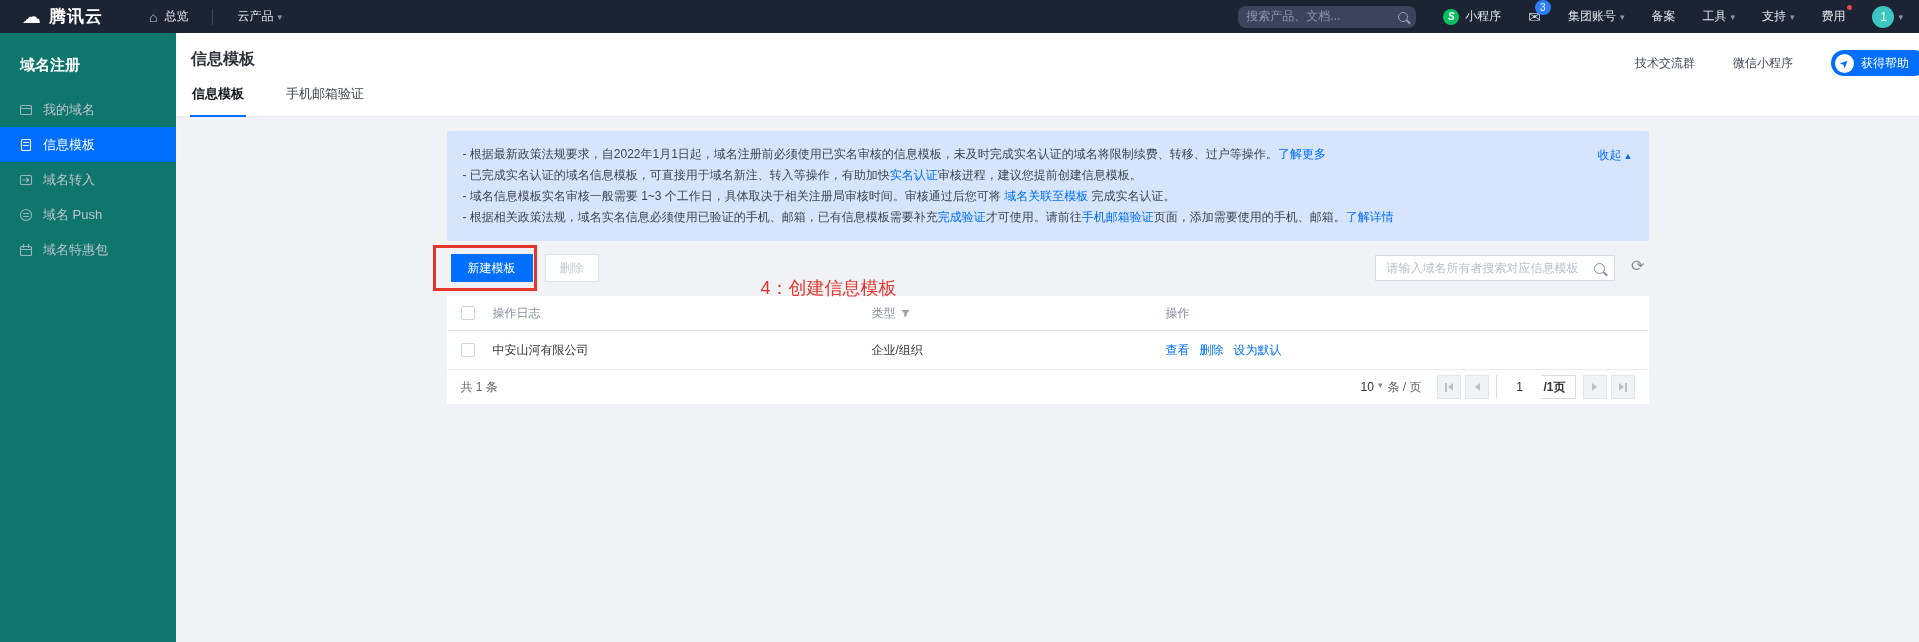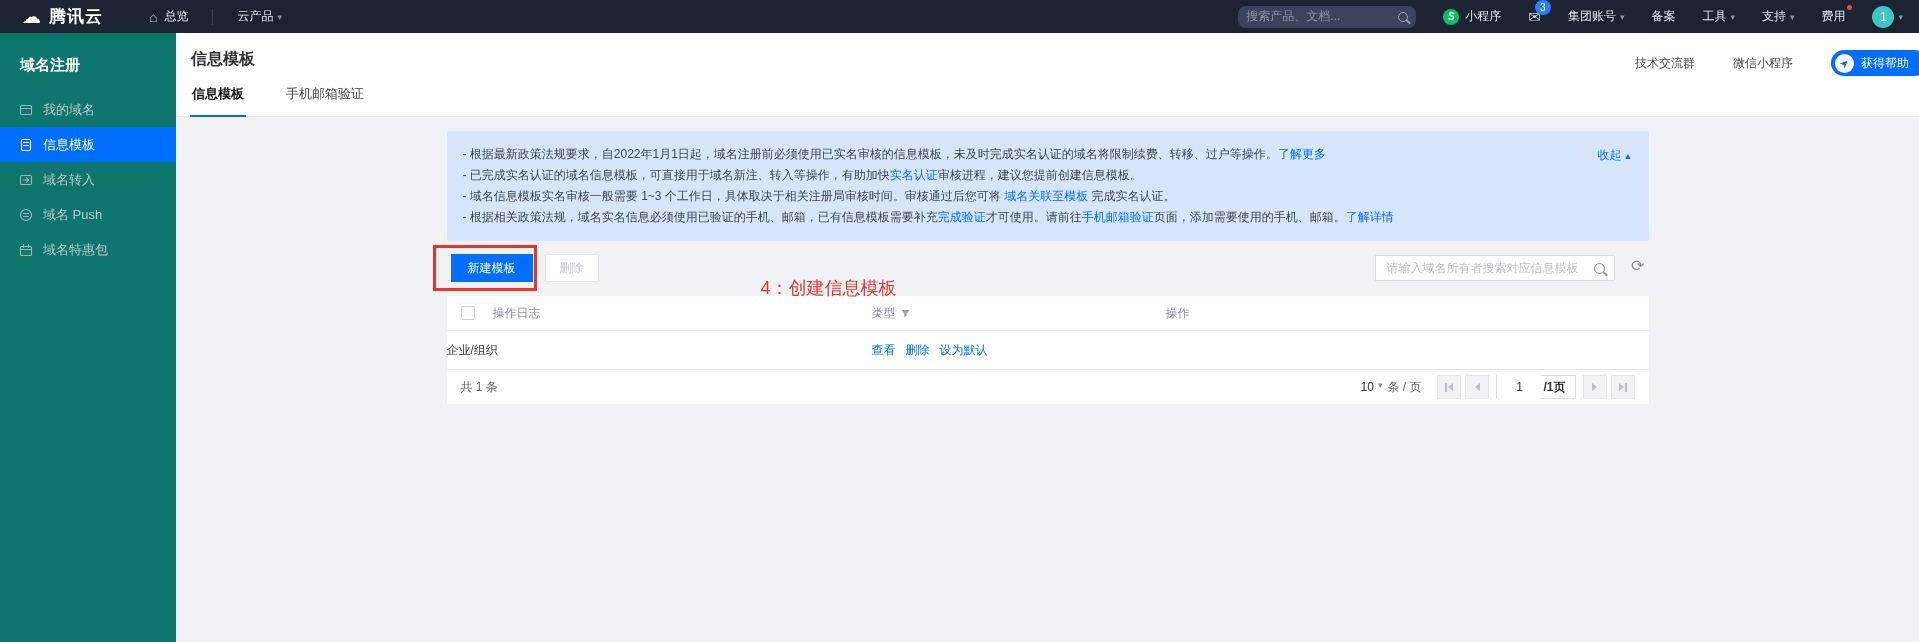--- a/index.html
+++ b/index.html
@@ -273,20 +273,24 @@
                 <path d="M0.5 1h8L5.7 4.6V7L3.3 8.3V4.6z" fill="#9aa1ae"></path>
               </svg>
             </span>
           </div>
           <div class="hcell">
             <span>操作</span>
           </div>
         </div>
       <div id="tbody">
           <div class="trow">
+            <div class="cell-first">
+              <span class="checkbox"></span>
+              <span>中安山河有限公司</span>
+            </div>
             <div>企业/组织</div>
             <div class="actions">
               <span>查看</span>
               <span>删除</span>
               <span>设为默认</span>
             </div>
           </div>
         </div>
       <div class="tfoot">
         <span>共 1 条</span>

